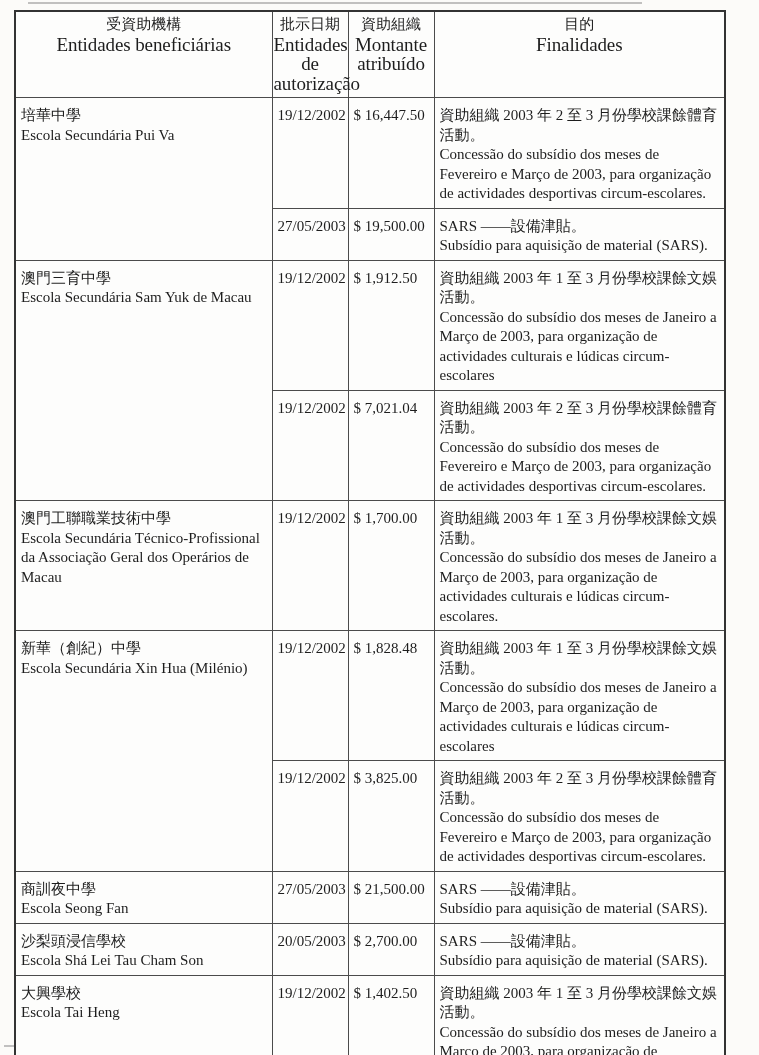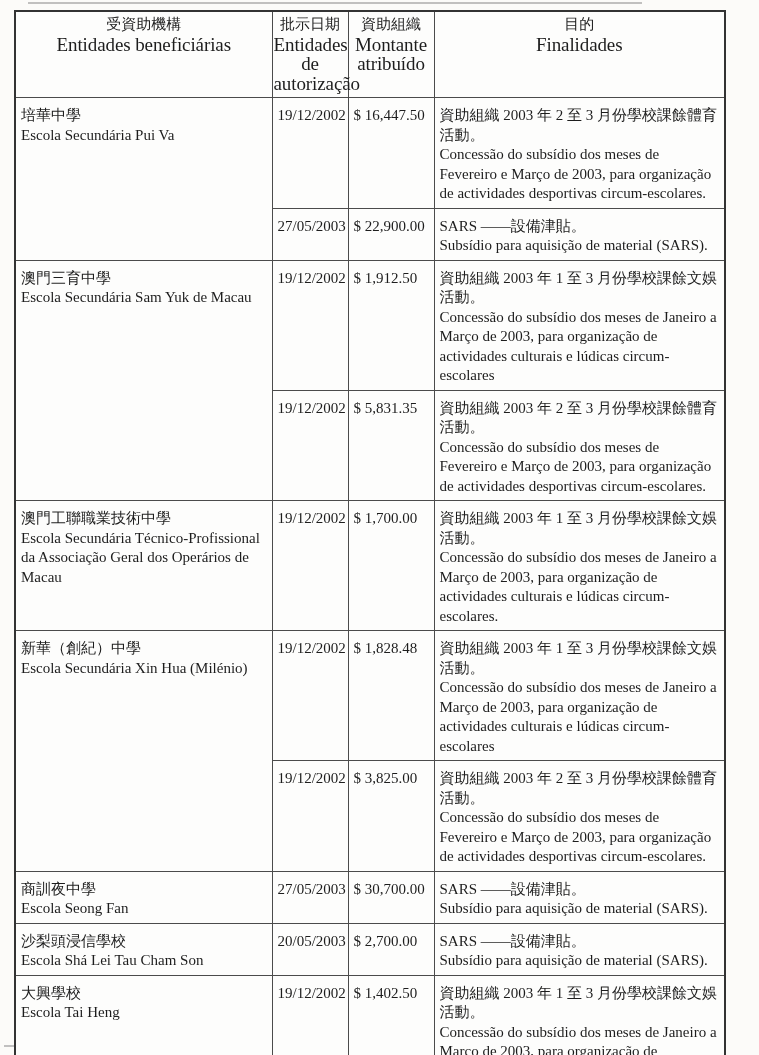--- a/index.html
+++ b/index.html
@@ -102,42 +102,42 @@
         </td>
         <td class="date-cell">19/12/2002</td>
         <td class="amount-cell">$ 16,447.50</td>
         <td class="purpose-cell">
           <span class="cell-line">資助組織 2003 年 2 至 3 月份學校課餘體育活動。</span>
           <span class="cell-line">Concessão do subsídio dos meses de Fevereiro e Março de 2003, para organização de actividades desportivas circum-escolares.</span>
         </td>
       </tr>
       <tr>
         <td class="date-cell">27/05/2003</td>
-        <td class="amount-cell">$ 22,900.00</td>
+        <td class="amount-cell">$ 19,500.00</td>
         <td class="purpose-cell">
           <span class="cell-line">SARS ——設備津貼。</span>
           <span class="cell-line">Subsídio para aquisição de material (SARS).</span>
         </td>
       </tr>
 
       <tr>
         <td class="name-cell" rowspan="2">
           <span class="cell-line">澳門三育中學</span>
           <span class="cell-line">Escola Secundária Sam Yuk de Macau</span>
         </td>
         <td class="date-cell">19/12/2002</td>
         <td class="amount-cell">$ 1,912.50</td>
         <td class="purpose-cell">
           <span class="cell-line">資助組織 2003 年 1 至 3 月份學校課餘文娛活動。</span>
           <span class="cell-line">Concessão do subsídio dos meses de Janeiro a Março de 2003, para organização de actividades culturais e lúdicas circum-escolares</span>
         </td>
       </tr>
       <tr>
         <td class="date-cell">19/12/2002</td>
-        <td class="amount-cell">$ 5,831.35</td>
+        <td class="amount-cell">$ 7,021.04</td>
         <td class="purpose-cell">
           <span class="cell-line">資助組織 2003 年 2 至 3 月份學校課餘體育活動。</span>
           <span class="cell-line">Concessão do subsídio dos meses de Fevereiro e Março de 2003, para organização de actividades desportivas circum-escolares.</span>
         </td>
       </tr>
 
       <tr>
         <td class="name-cell">
           <span class="cell-line">澳門工聯職業技術中學</span>
           <span class="cell-line">Escola Secundária Técnico-Profissional da Associação Geral dos Operários de Macau</span>
@@ -170,21 +170,21 @@
           <span class="cell-line">Concessão do subsídio dos meses de Fevereiro e Março de 2003, para organização de actividades desportivas circum-escolares.</span>
         </td>
       </tr>
 
       <tr>
         <td class="name-cell">
           <span class="cell-line">商訓夜中學</span>
           <span class="cell-line">Escola Seong Fan</span>
         </td>
         <td class="date-cell">27/05/2003</td>
-        <td class="amount-cell">$ 30,700.00</td>
+        <td class="amount-cell">$ 21,500.00</td>
         <td class="purpose-cell">
           <span class="cell-line">SARS ——設備津貼。</span>
           <span class="cell-line">Subsídio para aquisição de material (SARS).</span>
         </td>
       </tr>
 
       <tr>
         <td class="name-cell">
           <span class="cell-line">沙梨頭浸信學校</span>
           <span class="cell-line">Escola Shá Lei Tau Cham Son</span>

